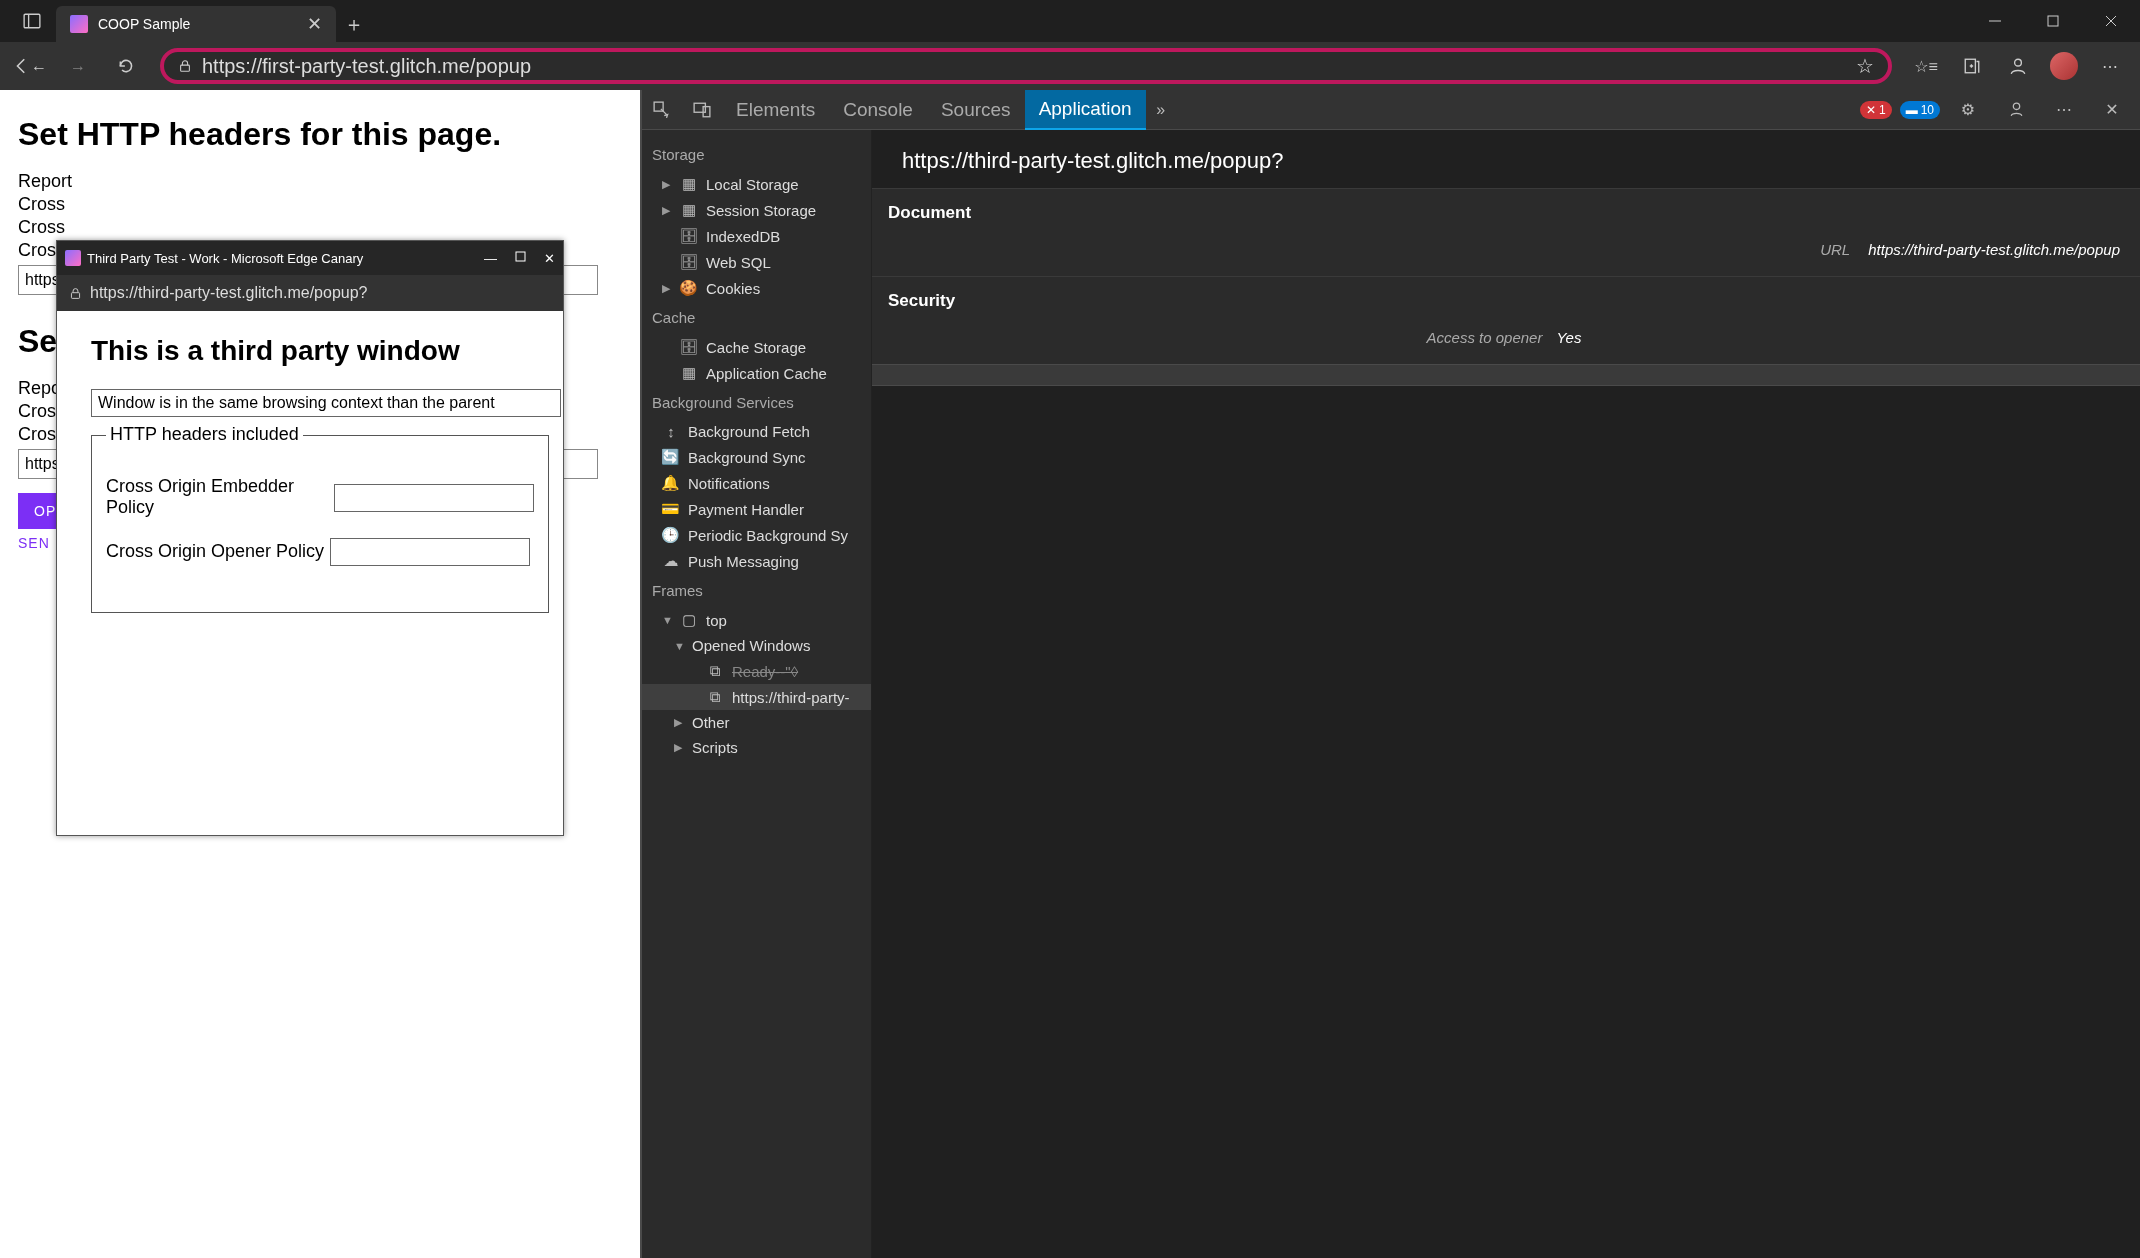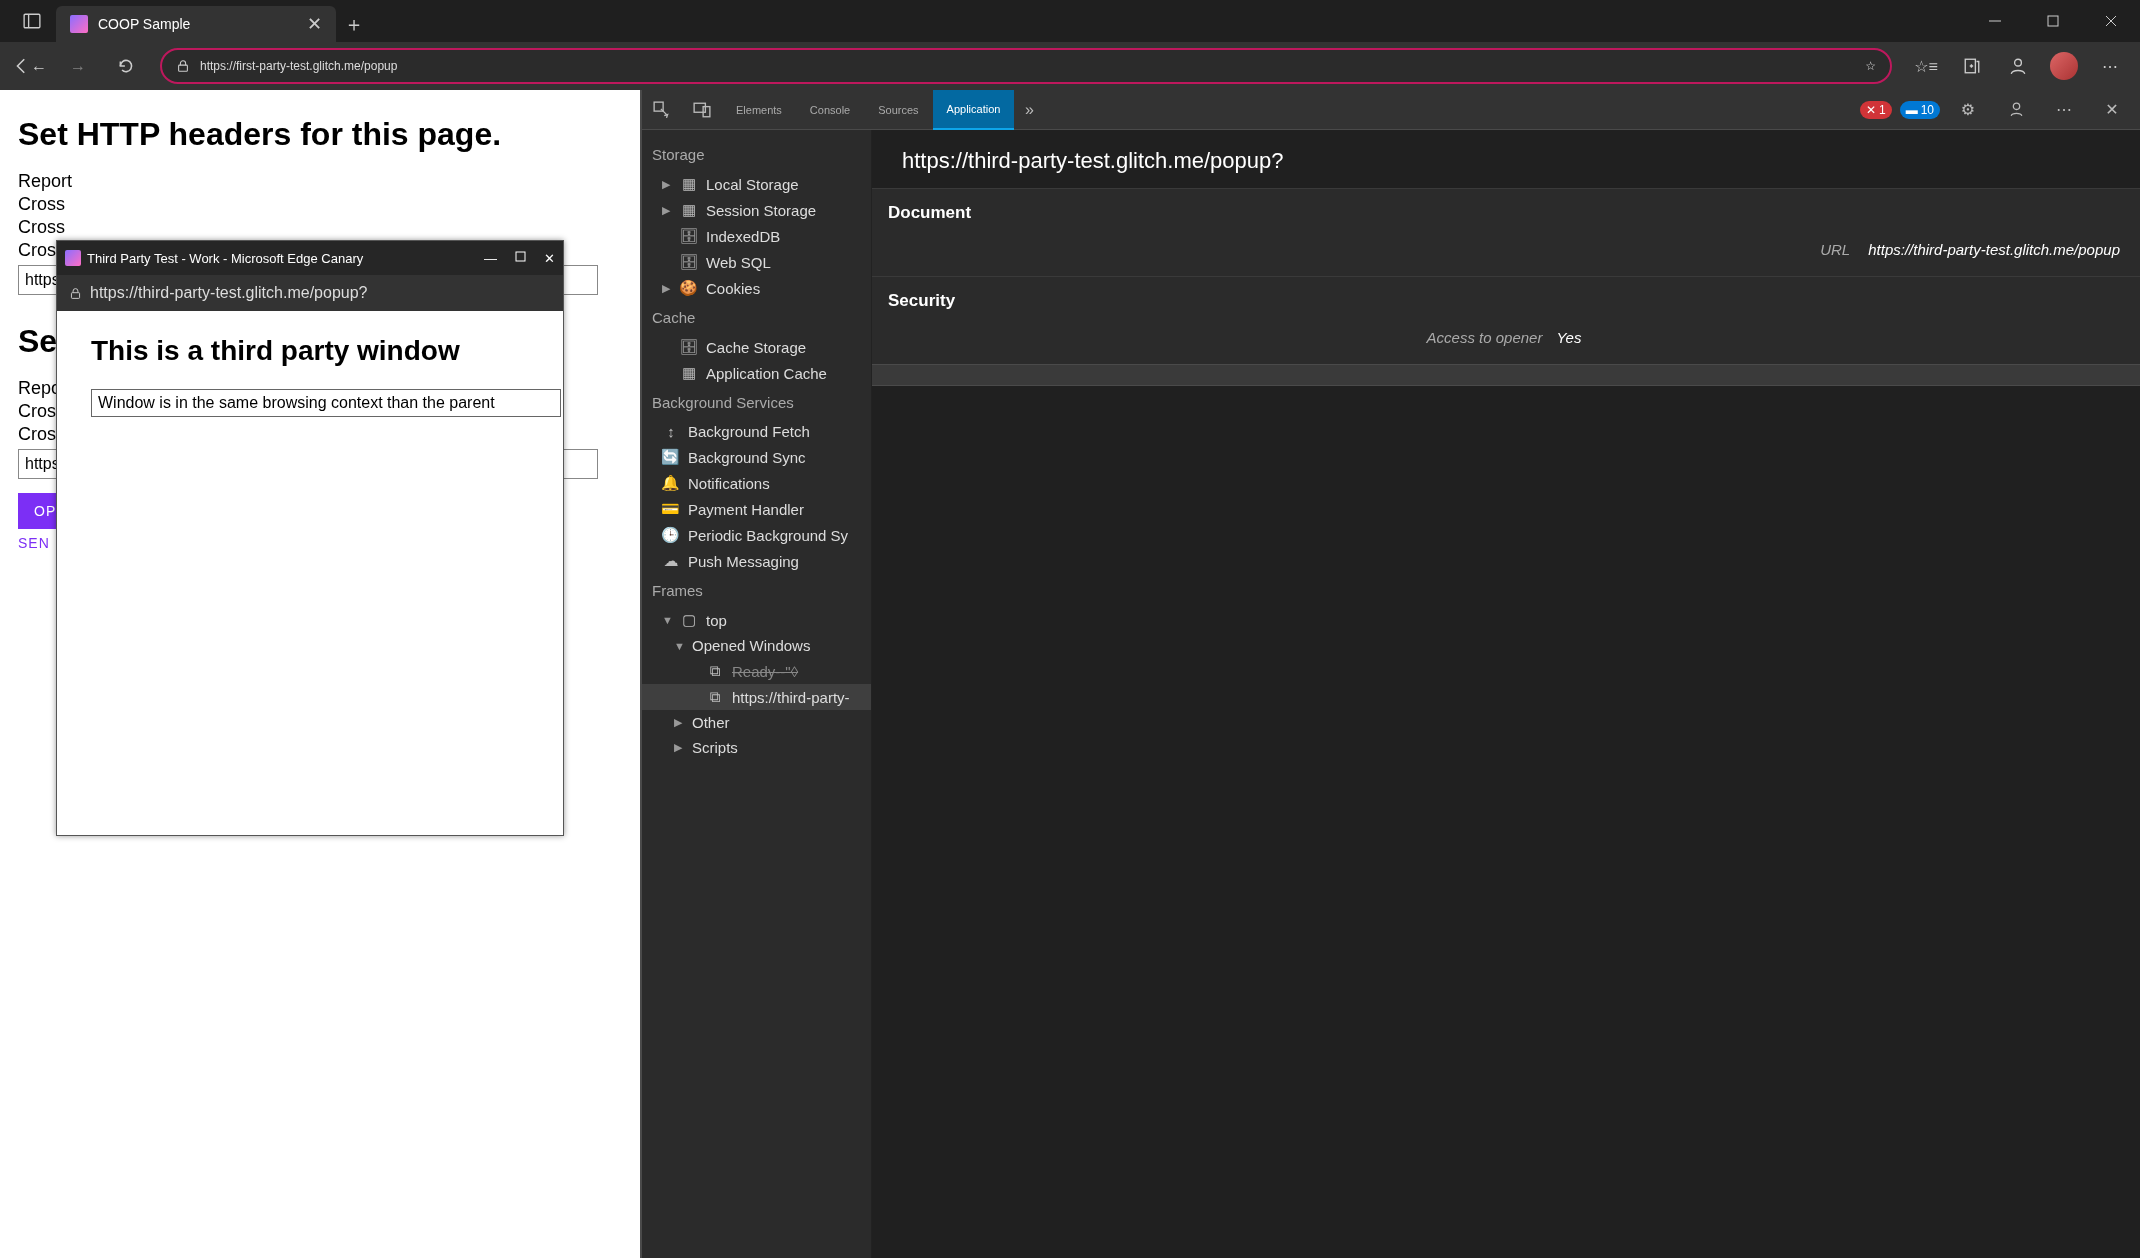--- a/index.html
+++ b/index.html
@@ -11,21 +11,21 @@
 .tab-icon-btn { width: 48px; height: 42px; display: flex; align-items: center; justify-content: center; color: #ccc; }
 .tab { background: #333333; height: 36px; display: flex; align-items: center; padding: 0 14px; gap: 10px; border-top-left-radius: 6px; border-top-right-radius: 6px; color: #fff; font-size: 14px; min-width: 280px; }
 .tab .favicon { width: 18px; height: 18px; background: linear-gradient(135deg,#8b6eff,#ff6ec4); border-radius: 2px; }
 .tab .close { margin-left: auto; color: #ccc; font-size: 18px; }
 .newtab { width: 36px; height: 36px; display: flex; align-items: center; justify-content: center; color: #ccc; font-size: 20px; }
 .win-controls { margin-left: auto; display: flex; }
 .win-controls div { width: 58px; height: 42px; display: flex; align-items: center; justify-content: center; color: #ccc; }
 
 .toolbar { height: 48px; background: #333333; display: flex; align-items: center; padding: 0 8px; gap: 4px; }
 .tb-btn { width: 44px; height: 44px; display: flex; align-items: center; justify-content: center; color: #ccc; border-radius: 4px; }
-.addressbar { flex: 1; height: 36px; background: #2b2b2b; border-radius: 18px; display: flex; align-items: center; padding: 0 14px; gap: 10px; color: #ddd; font-size: 12px; border: 2px solid #be185d; margin: 0 8px; }
+.addressbar { flex: 1; height: 36px; background: #2b2b2b; border-radius: 18px; display: flex; align-items: center; padding: 0 14px; gap: 10px; color: #ddd; font-size: 20px; border: 4px solid #be185d; margin: 0 8px; }
 .tb-right { display: flex; align-items: center; gap: 2px; }
 .avatar { width: 28px; height: 28px; border-radius: 50%; background: linear-gradient(135deg,#d66,#a33); }
 
 
 .content { display: flex; height: calc(1258px - 90px); }
 
 
 .page-area { width: 640px; background: #fff; position: relative; font-family: "Times New Roman", serif; color: #000; padding: 18px; }
 .page-area h1 { font-size: 32px; font-weight: bold; margin: 8px 0 18px 0; }
 .page-area .ptxt { font-size: 18px; margin: 2px 0; }
@@ -45,21 +45,21 @@
 .fieldset { border: 1px solid #555; margin-top: 18px; padding: 22px 14px 28px 14px; position: relative; }
 .fieldset .legend { position: absolute; top: -12px; left: 14px; background: #fff; padding: 0 4px; font-size: 18px; }
 .fieldset .row { display: flex; align-items: center; gap: 6px; margin: 18px 0; }
 .fieldset .row label { font-size: 18px; }
 .fieldset .row input { width: 200px; height: 28px; border: 1px solid #666; }
 
 
 .devtools { flex: 1; background: #2b2b2b; display: flex; flex-direction: column; border-left: 2px solid #4a4a4a; }
 .dt-tabbar { height: 40px; background: #333333; display: flex; align-items: center; border-bottom: 1px solid #4a4a4a; }
 .dt-iconbtn { width: 40px; height: 40px; display: flex; align-items: center; justify-content: center; color: #bbb; }
-.dt-tab { padding: 0 14px; height: 40px; display: flex; align-items: center; color: #aaa; font-size: 11px; }
+.dt-tab { padding: 0 14px; height: 40px; display: flex; align-items: center; color: #aaa; font-size: 19px; }
 .dt-tab.active { background: #0369a1; color: #fff; border-bottom: 2px solid #0ea5e9; }
 .dt-more { display:flex;align-items:center;color:#bbb;width:30px;height:40px;justify-content:center;}
 .dt-tabright { margin-left: auto; display: flex; align-items: center; gap: 8px; padding-right: 8px; }
 .badge-err { background: #d13438; color: #fff; border-radius: 9px; padding: 0 6px; font-size: 12px; height: 18px; display: inline-flex; align-items: center; gap:3px;}
 .badge-info { background: #0078d4; color: #fff; border-radius: 9px; padding: 0 6px; font-size: 12px; height: 18px; display: inline-flex; align-items: center; gap:3px;}
 
 .dt-body { display: flex; flex: 1; min-height: 0; }
 .dt-sidebar { width: 230px; background: #2b2b2b; overflow-y: auto; border-right: 1px solid #222; padding: 8px 0; }
 .dt-section-hdr { color: #aaa; font-size: 15px; padding: 8px 10px 8px 10px; }
 .dt-tree-item { display: flex; align-items: center; gap: 8px; padding: 4px 10px 4px 20px; color: #ddd; font-size: 15px; white-space: nowrap; }
@@ -199,20 +199,31 @@
             <svg width="13" height="13" viewBox="0 0 16 16" fill="none" stroke="#ccc" stroke-width="1.2">
               <rect x="3" y="7" width="10" height="7" rx="1"></rect>
               <path d="M5 7V5a3 3 0 016 0v2"></path>
             </svg>
           </span>
         <span>https://third-party-test.glitch.me/popup?</span>
       </div>
       <div class="popup-body">
         <h2>This is a third party window</h2>
         <input class="msg" type="text" value="Window is in the same browsing context than the parent" style="">
+        <div class="fieldset">
+          <span class="legend">HTTP headers included</span>
+          <div class="row">
+            <label>Cross Origin Embedder Policy</label>
+            <input type="text" style="">
+          </div>
+          <div class="row">
+            <label>Cross Origin Opener Policy</label>
+            <input type="text" style="">
+          </div>
+        </div>
       </div>
     </div>
   </div>
 
   <div class="devtools">
     <div class="dt-tabbar">
       <div class="dt-iconbtn">
           <svg width="18" height="18" viewBox="0 0 16 16" fill="none" stroke="#bbb" stroke-width="1.2">
             <rect x="1" y="1" width="8" height="8"></rect>
             <path d="M7 7l6 6M10 13l3-1-1 3"></path>

